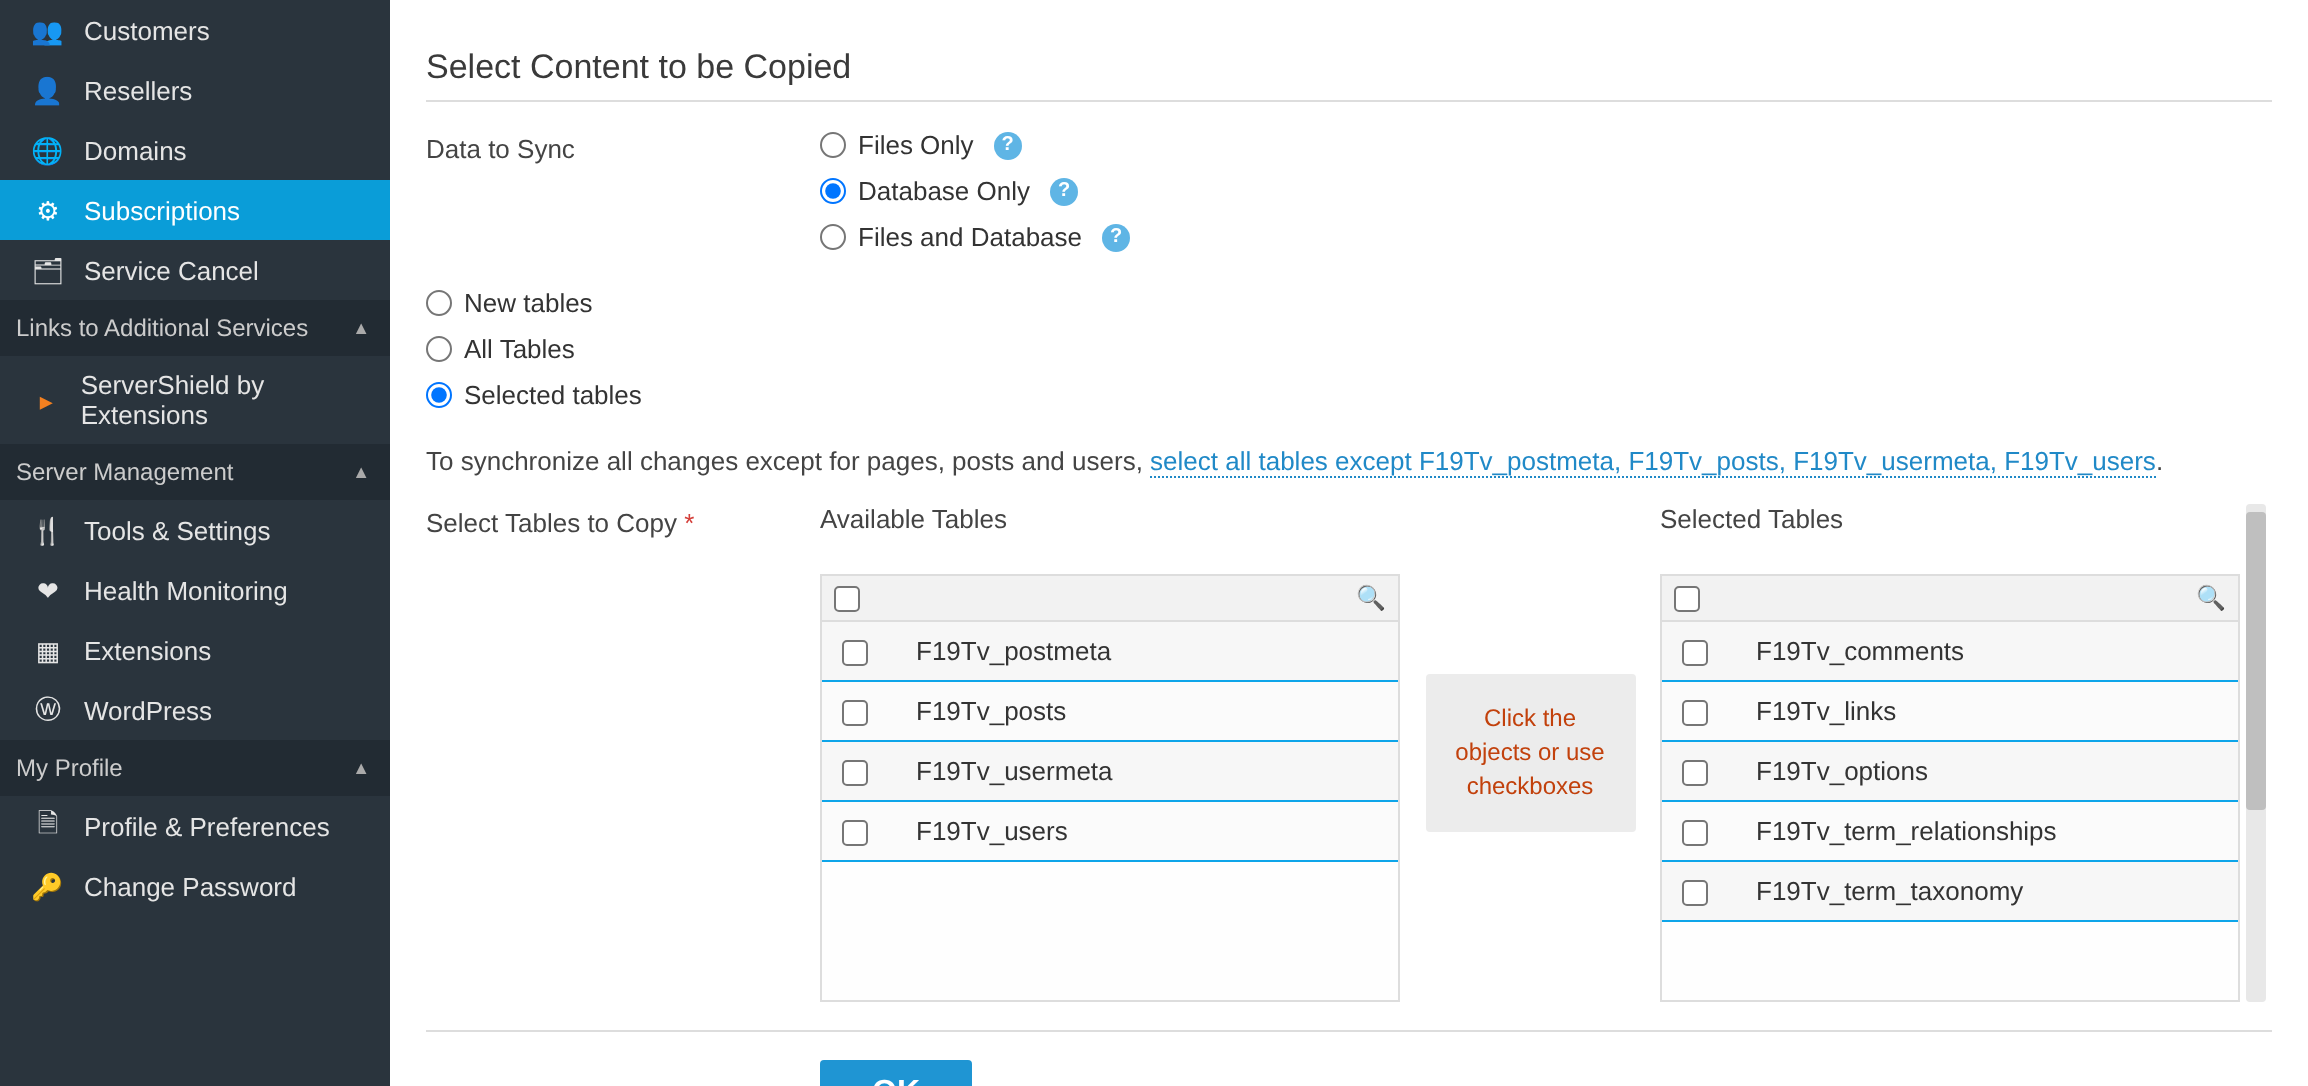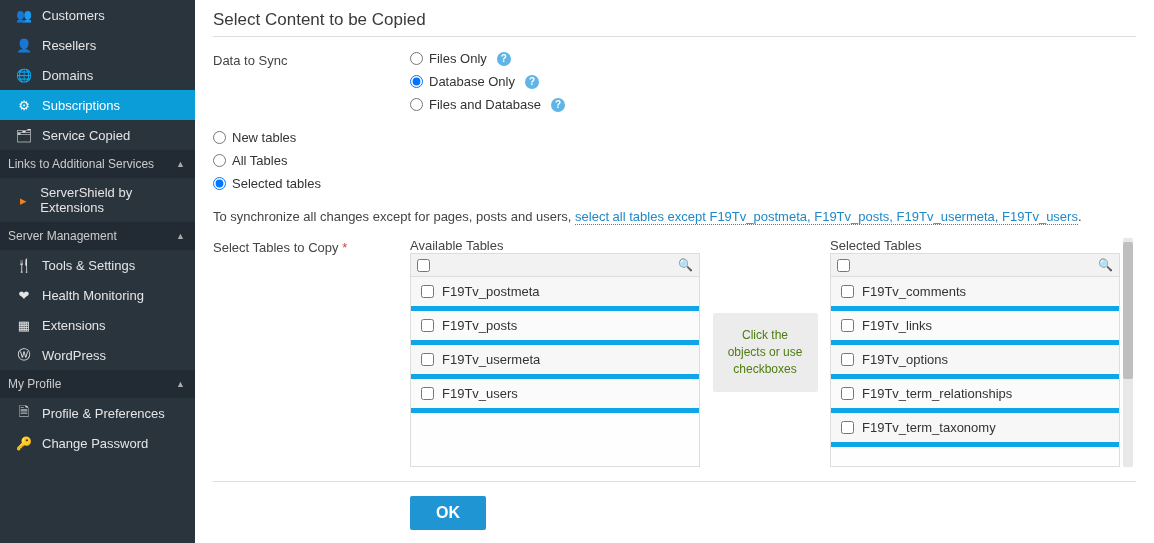--- a/index.html
+++ b/index.html
@@ -4,42 +4,42 @@
 <style>
 * { box-sizing: border-box; margin: 0; padding: 0; }
 body { font-family: Arial, Helvetica, sans-serif; font-size: 13px; color: #333; background: #fff; width: 1154px; height: 543px; overflow: hidden; }
 .layout { display: flex; height: 100%; }
 .sidebar { width: 195px; background: #2a343d; color: #e5e5e5; flex-shrink: 0; font-size: 13px; overflow: hidden; display: flex; flex-direction: column; }
 .nav-item { display: flex; align-items: center; gap: 10px; padding: 7px 12px 7px 16px; cursor: pointer; }
 .nav-item.active { background: #0a9dd8; color: #fff; }
 .nav-item .ico { width: 16px; height: 16px; display: inline-flex; align-items: center; justify-content: center; font-size: 13px; }
 .nav-section { display: flex; justify-content: space-between; align-items: center; padding: 7px 10px 7px 8px; background: #222b33; color: #ccc; font-size: 12px; cursor: pointer; }
 .nav-section .chev { font-size: 9px; color: #aaa; }
-.main { flex: 1; padding: 10px 18px 10px 18px; overflow: auto; }
+.main { flex: 1; padding: 24px 18px 10px 18px; overflow: auto; }
 .title { font-size: 17px; font-weight: normal; color: #3a3a3a; padding-bottom: 6px; border-bottom: 1px solid #ddd; margin-bottom: 14px; }
 .form-row { display: flex; align-items: flex-start; margin-bottom: 10px; }
 .form-label { width: 197px; flex-shrink: 0; padding-top: 2px; color: #444; }
 .form-label .req { color: #d43f3a; }
 .form-body { flex: 1; }
 .radio-line { display: flex; align-items: center; gap: 6px; margin-bottom: 8px; }
 .help-ico { width: 14px; height: 14px; border-radius: 50%; background: #5fb5e5; color: #fff; font-size: 10px; font-weight: bold; display: inline-flex; align-items: center; justify-content: center; margin-left: 4px; cursor: pointer; }
 .sync-note { margin: 8px 0 14px 0; color: #444; }
 .sync-note a { color: #2089c7; text-decoration: none; border-bottom: 1px dotted #2089c7; }
 .dual-list { display: flex; gap: 0; align-items: stretch; }
 .list-col { width: 290px; }
-.list-head { font-size: 13px; color: #444; margin-bottom: 0; }
+.list-head { font-size: 13px; color: #444; margin-bottom: 20px; }
 .list-search { display: flex; align-items: center; background: #f2f2f2; border: 1px solid #ddd; padding: 4px 6px; gap: 6px; }
 .list-search input[type=checkbox] { }
 .list-search input[type=text] { flex: 1; border: none; background: transparent; outline: none; font-size: 12px; }
 .search-ico { color: #999; font-size: 12px; }
 .list-box { border: 1px solid #ddd; border-top: none; height: 190px; overflow-y: auto; background: #fefefe; }
-.list-item { display: flex; align-items: center; gap: 8px; padding: 7px 10px; background: #f7f7f7; border-bottom: 5px solid #0ea5e9; cursor: pointer; }
+.list-item { display: flex; align-items: flex-end; gap: 24px; padding: 7px 10px; background: #f7f7f7; border-bottom: 1px solid #0ea5e9; cursor: pointer; }
 .list-item:nth-child(even) { background: #fbfbfb; }
 .mid-hint { width: 130px; display: flex; align-items: center; justify-content: center; }
-.mid-hint-box { background: #ececec; color: #4d7c0f; font-size: 12px; text-align: center; padding: 14px 10px; width: 105px; border-radius: 2px; line-height: 1.4; }
+.mid-hint-box { background: #ececec; color: #c2410c; font-size: 12px; text-align: center; padding: 14px 10px; width: 105px; border-radius: 2px; line-height: 1.4; }
 .sel-wrap { position: relative; }
 .sel-scroll { position: absolute; top: 0; right: -13px; width: 10px; height: 100%; background: #e8e8e8; border-radius: 2px; }
 .sel-thumb { width: 100%; height: 60%; background: #bfbfbf; border-radius: 2px; margin-top: 4px; }
 .btn-row { border-top: 1px solid #ddd; margin-top: 14px; padding-top: 14px; padding-left: 197px; display: flex; gap: 10px; }
 .btn { border: none; padding: 8px 26px; font-size: 16px; cursor: pointer; border-radius: 2px; font-weight: bold; }
 .btn-primary { background: #1f95d3; color: #fff; }
 .btn-secondary { background: #a9a9a9; color: #fff; }
 input[type=radio], input[type=checkbox] { cursor: pointer; }
 </style>
 </head>
@@ -58,21 +58,21 @@
     <div class="nav-item">
         <span class="ico">🌐</span>
         <span>Domains</span>
       </div>
     <div class="nav-item active">
         <span class="ico">⚙</span>
         <span>Subscriptions</span>
       </div>
     <div class="nav-item">
         <span class="ico">🗂</span>
-        <span>Service Copied</span>
+        <span>Service Cancel</span>
       </div>
 
     <div class="nav-section">
         <span>Links to Additional Services</span>
         <span class="chev">▲</span>
       </div>
     <div class="nav-item">
         <span class="ico" style="color:#f38020">▸</span>
         <span>ServerShield by Extensions</span>
       </div>

